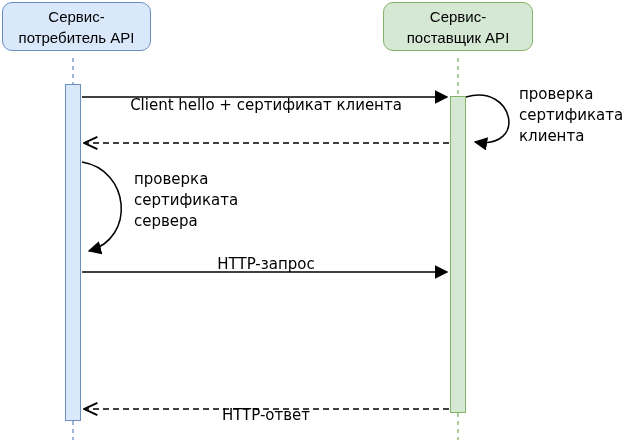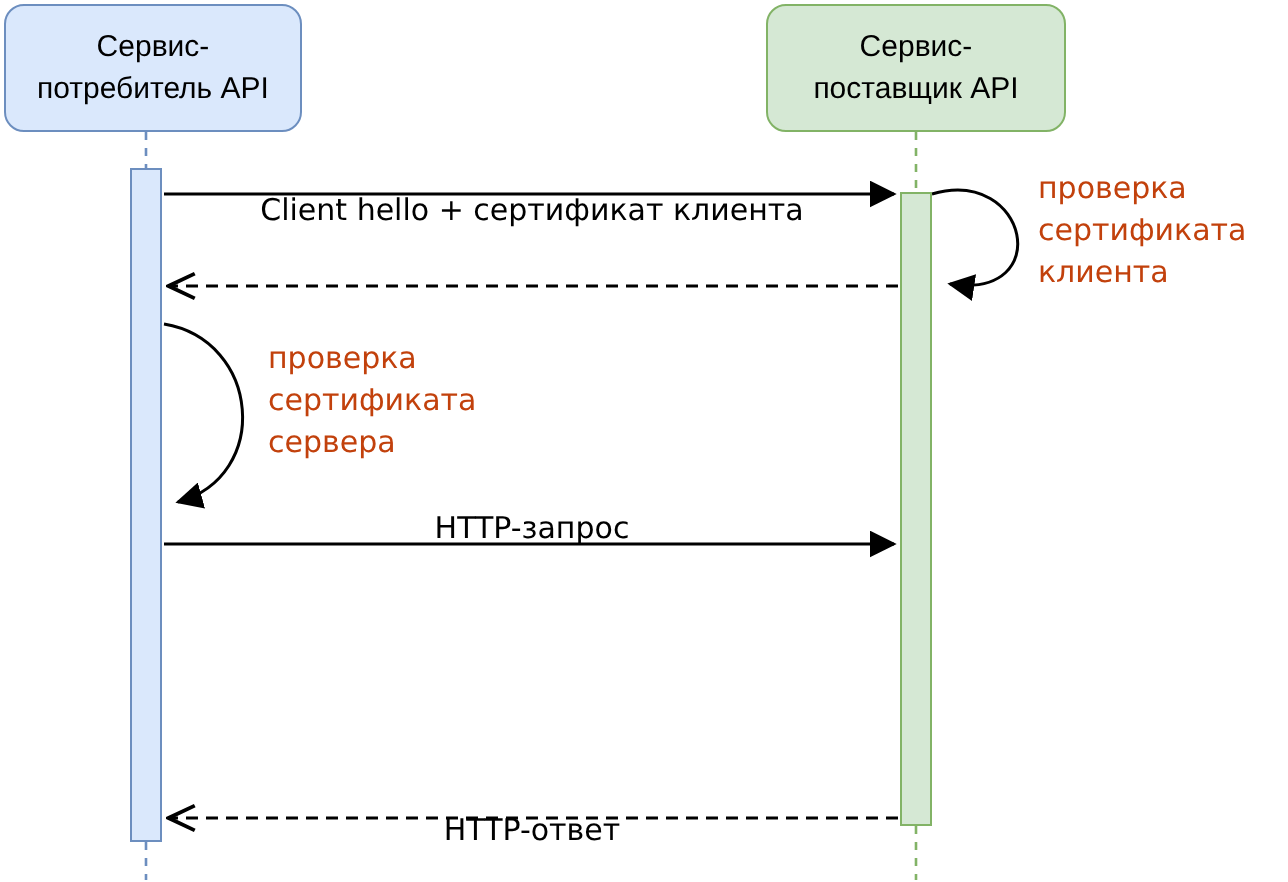--- a/index.html
+++ b/index.html
@@ -12,21 +12,21 @@
     font-family: "DejaVu Sans", sans-serif;
   }
   svg.overlay {
     position: absolute;
     left: 0; top: 0;
     width: 644px; height: 441px;
   }
   .actor {
     position: absolute;
     top: 2px;
-    height: 64px;
+    height: 49px;
     border-radius: 10px;
     border: 1.5px solid;
     box-sizing: border-box;
     display: flex;
     align-items: center;
     justify-content: center;
     text-align: center;
     font-family: "Liberation Sans", sans-serif;
     font-size: 15px;
     line-height: 21px;
@@ -70,21 +70,21 @@
     margin-top: 21px;
   }
   .msg.m1 { top: 75px; }
   .msg.m2 { top: 121px; }
   .msg.m5 { top: 234px; }
   .msg.m6 { top: 385px; }
   .loop-label {
     position: absolute;
     font-size: 15px;
     line-height: 21px;
-    color: #c2410c;
+    color: #000000;
     white-space: pre-line;
   }
   .loop-label.provider { left: 519px; top: 84px; width: 122px; }
   .loop-label.consumer { left: 134px; top: 169px; width: 122px; }
 </style>
 </head>
 <body>
 
 <div class="canvas">
 

